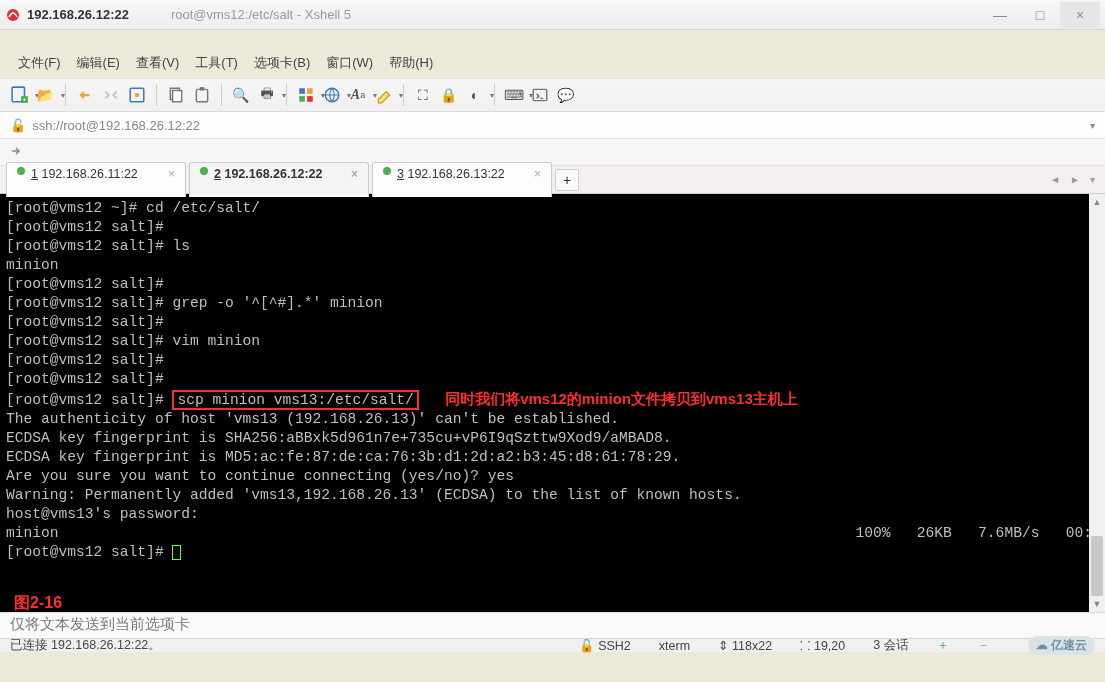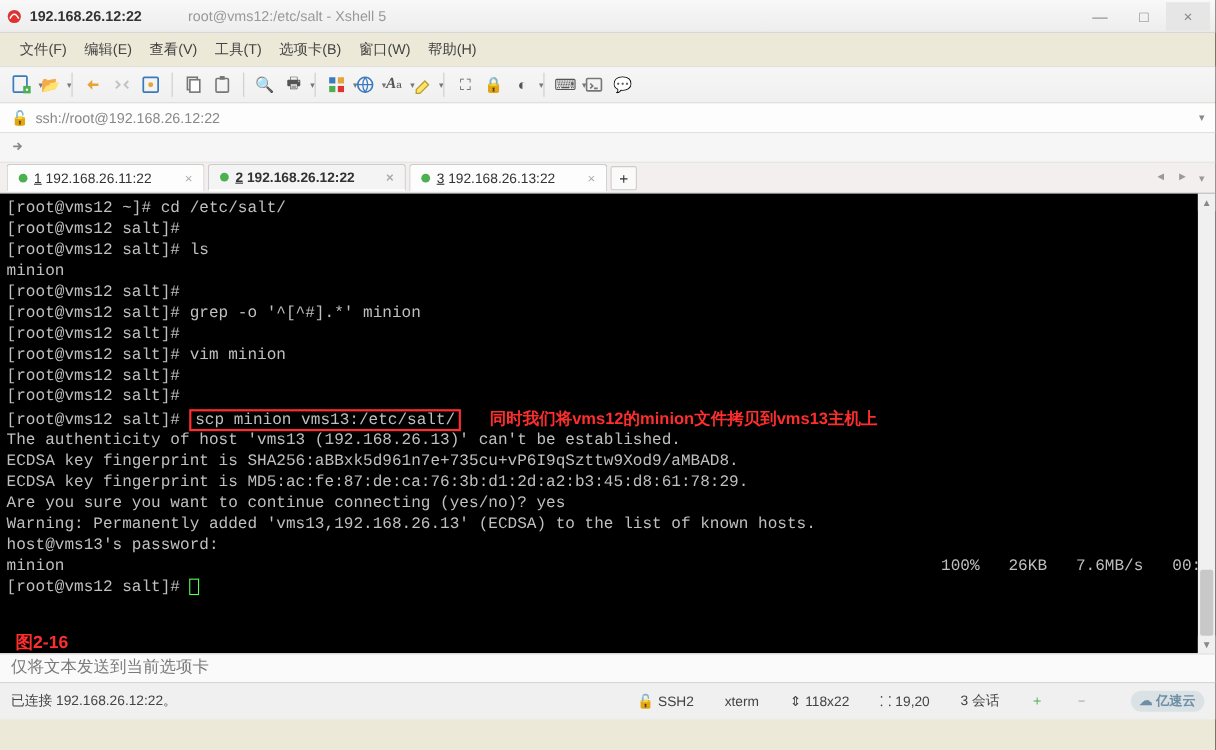--- a/index.html
+++ b/index.html
@@ -31,21 +31,21 @@
   .title-bar .title-sub { color:#999;margin-left:32px; }
   .win-controls { margin-left:auto; display:flex; }
   .win-controls span {
     width:40px; height:26px; display:flex; justify-content:center; align-items:center;
     color:#888; font-size:14px;
   }
   .win-controls .close { background:#e6e6e6; }
 
   
   .menu-bar {
-    display:flex; gap:4px; padding:3px 12px 3px 12px; font-size:13px;
+    display:flex; gap:4px; padding:21px 12px 3px 12px; font-size:13px;
     color:#444;
     text-align:center;
   }
   .menu-bar span { padding:3px 6px; }
 
   
   .toolbar {
     display:flex; align-items:center; gap:2px; padding:4px 8px;
     background: linear-gradient(#f6f6f6,#f0f0f0);
     border-top:1px solid #e0e0e0;
@@ -82,26 +82,26 @@
   }
   .hint-bar .arrow { margin-right:6px; }
 
   
   .tab-bar {
     display:flex; align-items:center;
     background:#f2efee; border-bottom:1px solid #ccc;
     padding:0 6px; height:28px;
   }
   .tab {
-    display:flex; align-items:center; gap:6px;
+    display:flex; gap:6px;
     padding:4px 10px; border:1px solid #ccc;
     background:#fdfdfd; border-bottom:none;
     margin-right:3px; font-size:12.5px;
     border-radius:3px 3px 0 0;
-    height:25px;
+    height:35px;
     min-width:180px;
   }
   .tab.active { background:#f4f4f4; font-weight:bold; border-bottom:2px solid #fff; }
   .tab .dot { width:8px; height:8px; border-radius:50%; background:#4caf50; display:inline-block;}
   .tab .close-x { margin-left:auto; color:#aaa; font-size:12px;}
   .tab u { text-decoration: underline;}
   .tab-plus { width:24px;height:22px; border:1px solid #ccc;border-radius:2px;display:flex;justify-content:center;align-items:center; background:#fafafa; font-size:14px;}
   .tab-nav { margin-left:auto; display:flex; gap:2px; color:#999; font-size:10px;}
   .tab-nav span{ padding:2px 4px;}
 
@@ -138,21 +138,21 @@
   .input-msg {
     padding:4px 10px; color:#7a7a7a; font-size:15px;
     border-top:1px solid #dcdcdc; background:#fafafa;
     height:26px;
     display:flex; align-items:flex-end;
   }
 
   
   .status-bar {
     display:flex; align-items:center; padding:2px 10px;
-    font-size:12.5px; color:#444; height:34px;
+    font-size:12.5px; color:#444; height:14px;
     background:#f0f0f0; border-top:1px solid #d6d6d6;
     justify-content:space-between;
   }
   .status-right { display:flex; gap:28px; align-items:center;}
   .watermark {
     margin-left:10px;
     padding:1px 8px; border-radius:10px;
     background:#dbe2e6; color:#6e8fa3;
     font-weight:bold; font-size:12px;text-align:center;
   }

